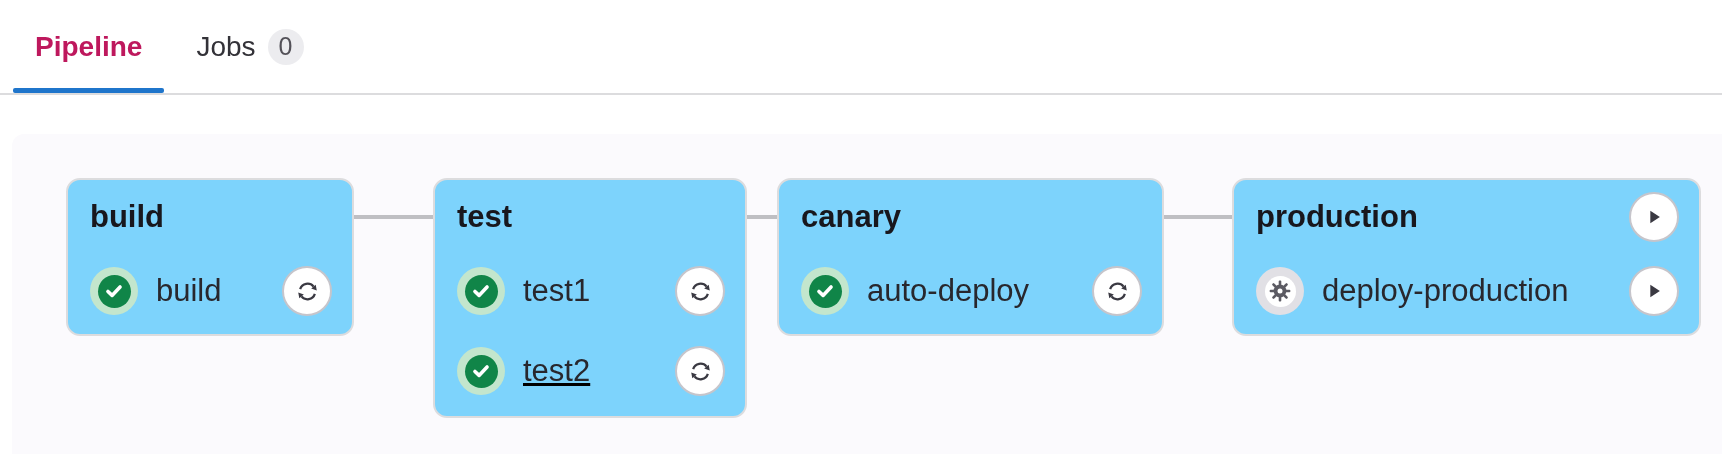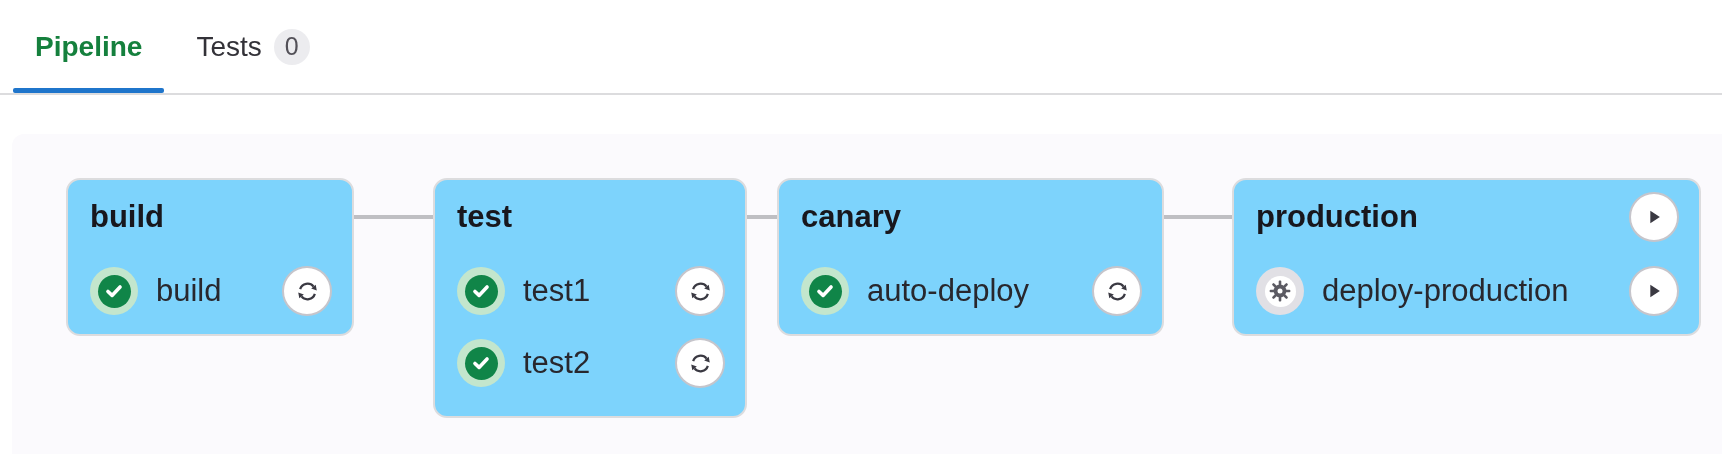--- a/index.html
+++ b/index.html
@@ -7,21 +7,21 @@
     font-family: "Liberation Sans", "DejaVu Sans", sans-serif; overflow: hidden; }
   .stage-wrap { position: relative; width: 1722px; height: 454px; }
 
   
   .tabbar { position: absolute; top: 0; left: 0; right: 0; height: 95px;
     background: #ffffff; border-bottom: 2px solid #dcdcde;
     display: flex; align-items: stretch; padding-left: 13px; }
   .tab { position: relative; display: flex; align-items: center; gap: 12px;
     padding: 0 22px; font-size: 28px; color: #333238; cursor: pointer; }
   .tab + .tab { margin-left: 10px; }
-  .tab.active { font-weight: 700; color: #15803d; }
+  .tab.active { font-weight: 700; color: #be185d; }
   .tab.active::after { content: ""; position: absolute; left: 0; right: 0; bottom: 0;
     height: 5px; background: #1f75cb; border-radius: 2px; }
   .badge { display: inline-flex; align-items: center; justify-content: center;
     min-width: 36px; height: 36px; padding: 0 8px; border-radius: 18px;
     background: #ececef; color: #535158; font-size: 25px; font-weight: 400; }
 
   
   .panel { position: absolute; top: 134px; left: 12px; right: 0; bottom: 0;
     background: #fbfafd; border-radius: 12px 0 0 0; }
 
@@ -36,21 +36,21 @@
   #card-build      { left: 66px;   width: 288px; height: 158px; }
   #card-test       { left: 433px;  width: 314px; height: 240px; }
   #card-canary     { left: 777px;  width: 387px; height: 158px; }
   #card-production { left: 1232px; width: 469px; height: 158px; }
 
   .stage-header { display: flex; align-items: center; justify-content: space-between;
     height: 48px; }
   .stage-title { font-size: 31px; font-weight: 700; color: #18171d; }
 
   .job-row { display: flex; align-items: center; height: 48px; margin-top: 26px; }
-  .job-row + .job-row { margin-top: 24px; }
+  .job-row + .job-row { margin-top: 32px; text-decoration: underline; }
   .job-name { margin-left: 18px; font-size: 31px; color: #28272d; flex: 1;
     white-space: nowrap; cursor: pointer; }
 
   
   .job-icon { width: 48px; height: 48px; border-radius: 50%; flex: none;
     display: flex; align-items: center; justify-content: center; }
   .job-icon.success { background: #c3e6cd; }
   .job-icon.success .inner { width: 33px; height: 33px; border-radius: 50%;
     background: #108548; display: flex; align-items: center; justify-content: center; }
   .job-icon.manual { background: #e1e0e5; }
@@ -67,21 +67,21 @@
 </head>
 <body>
 
 <div class="stage-wrap">
 
   <div class="tabbar">
     <div class="tab active">
       <span class="tab-label">Pipeline</span>
     </div>
     <div class="tab">
-      <span class="tab-label">Tests</span>
+      <span class="tab-label">Jobs</span>
       <span class="badge">0</span>
     </div>
   </div>
 
   <div class="panel"></div>
 
   <div class="connector" id="conn-1"></div>
   <div class="connector" id="conn-2"></div>
   <div class="connector" id="conn-3"></div>
 

